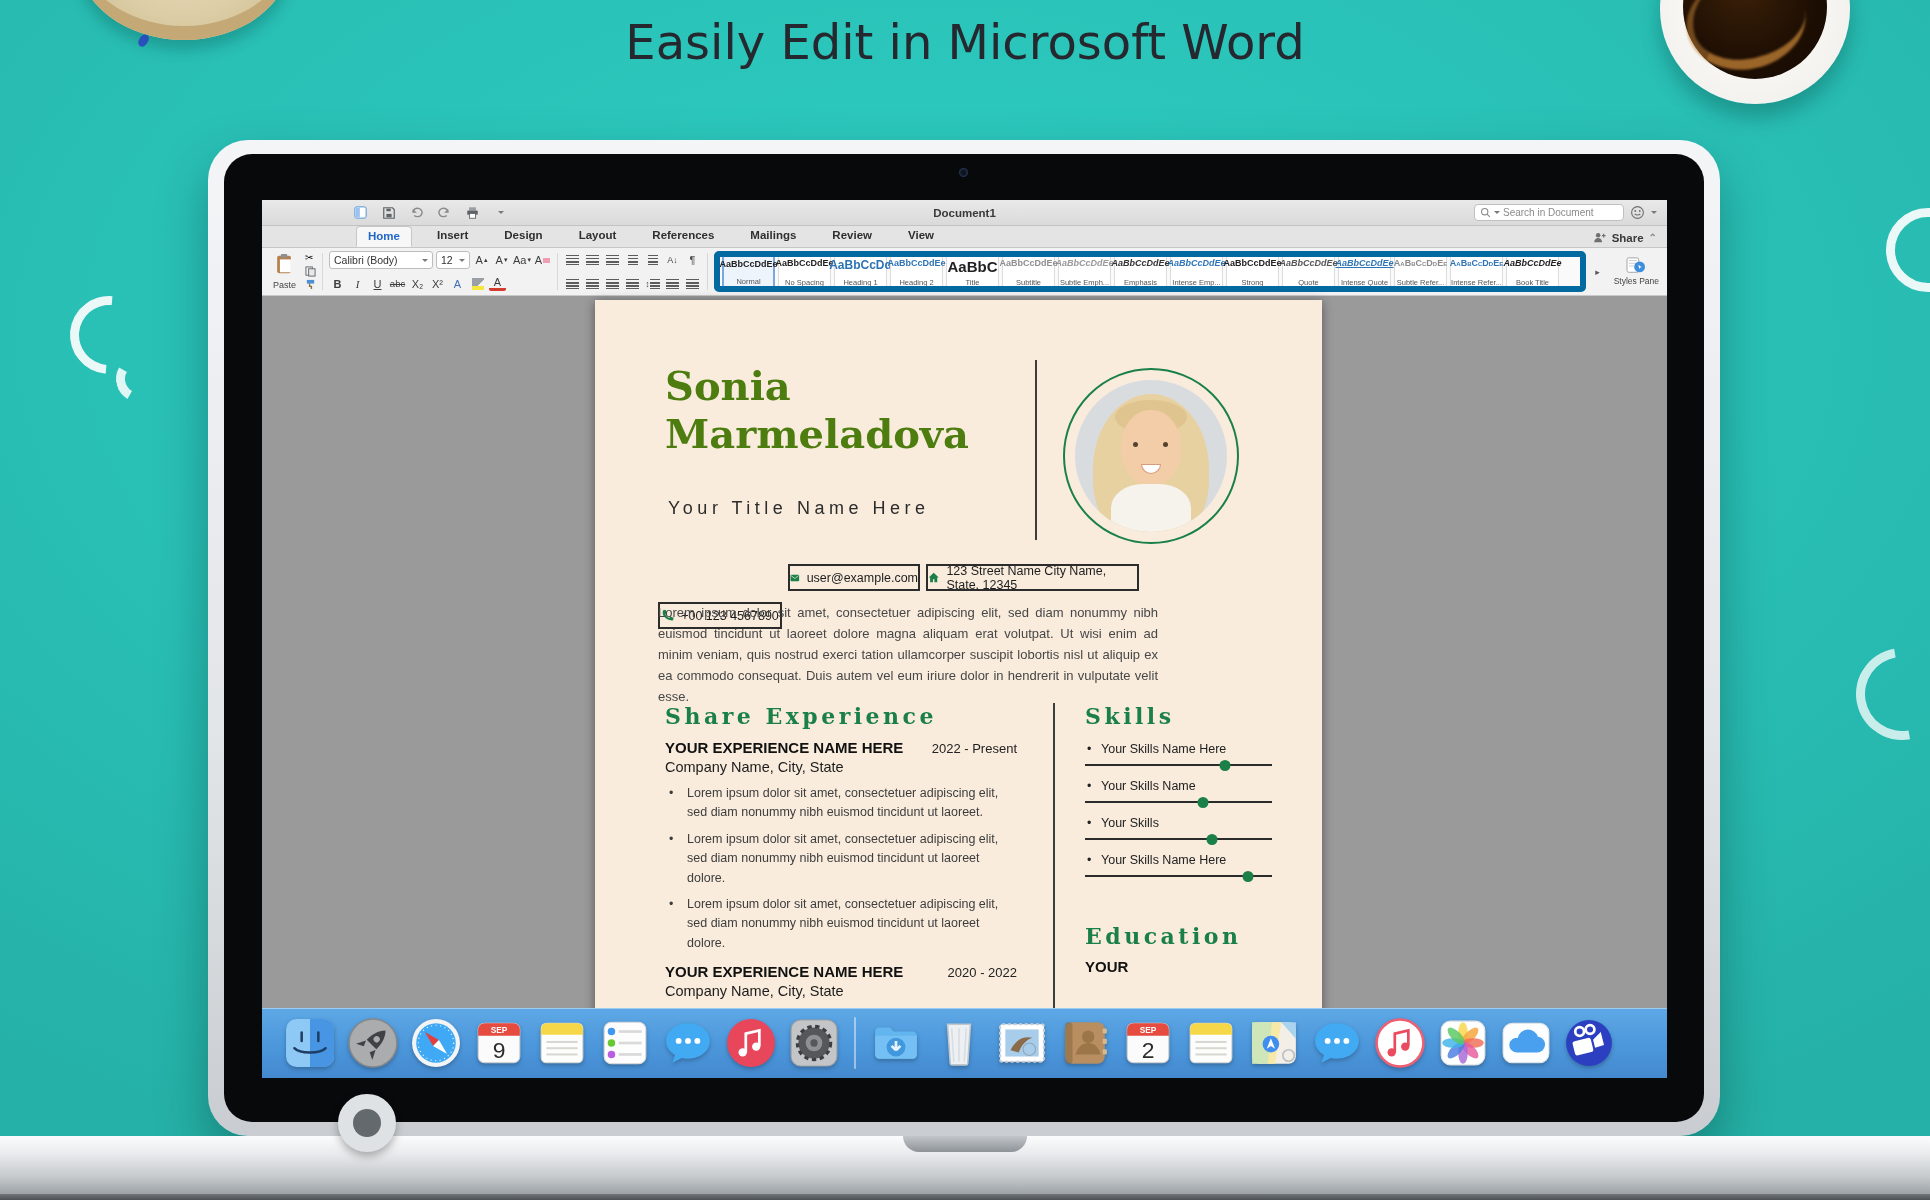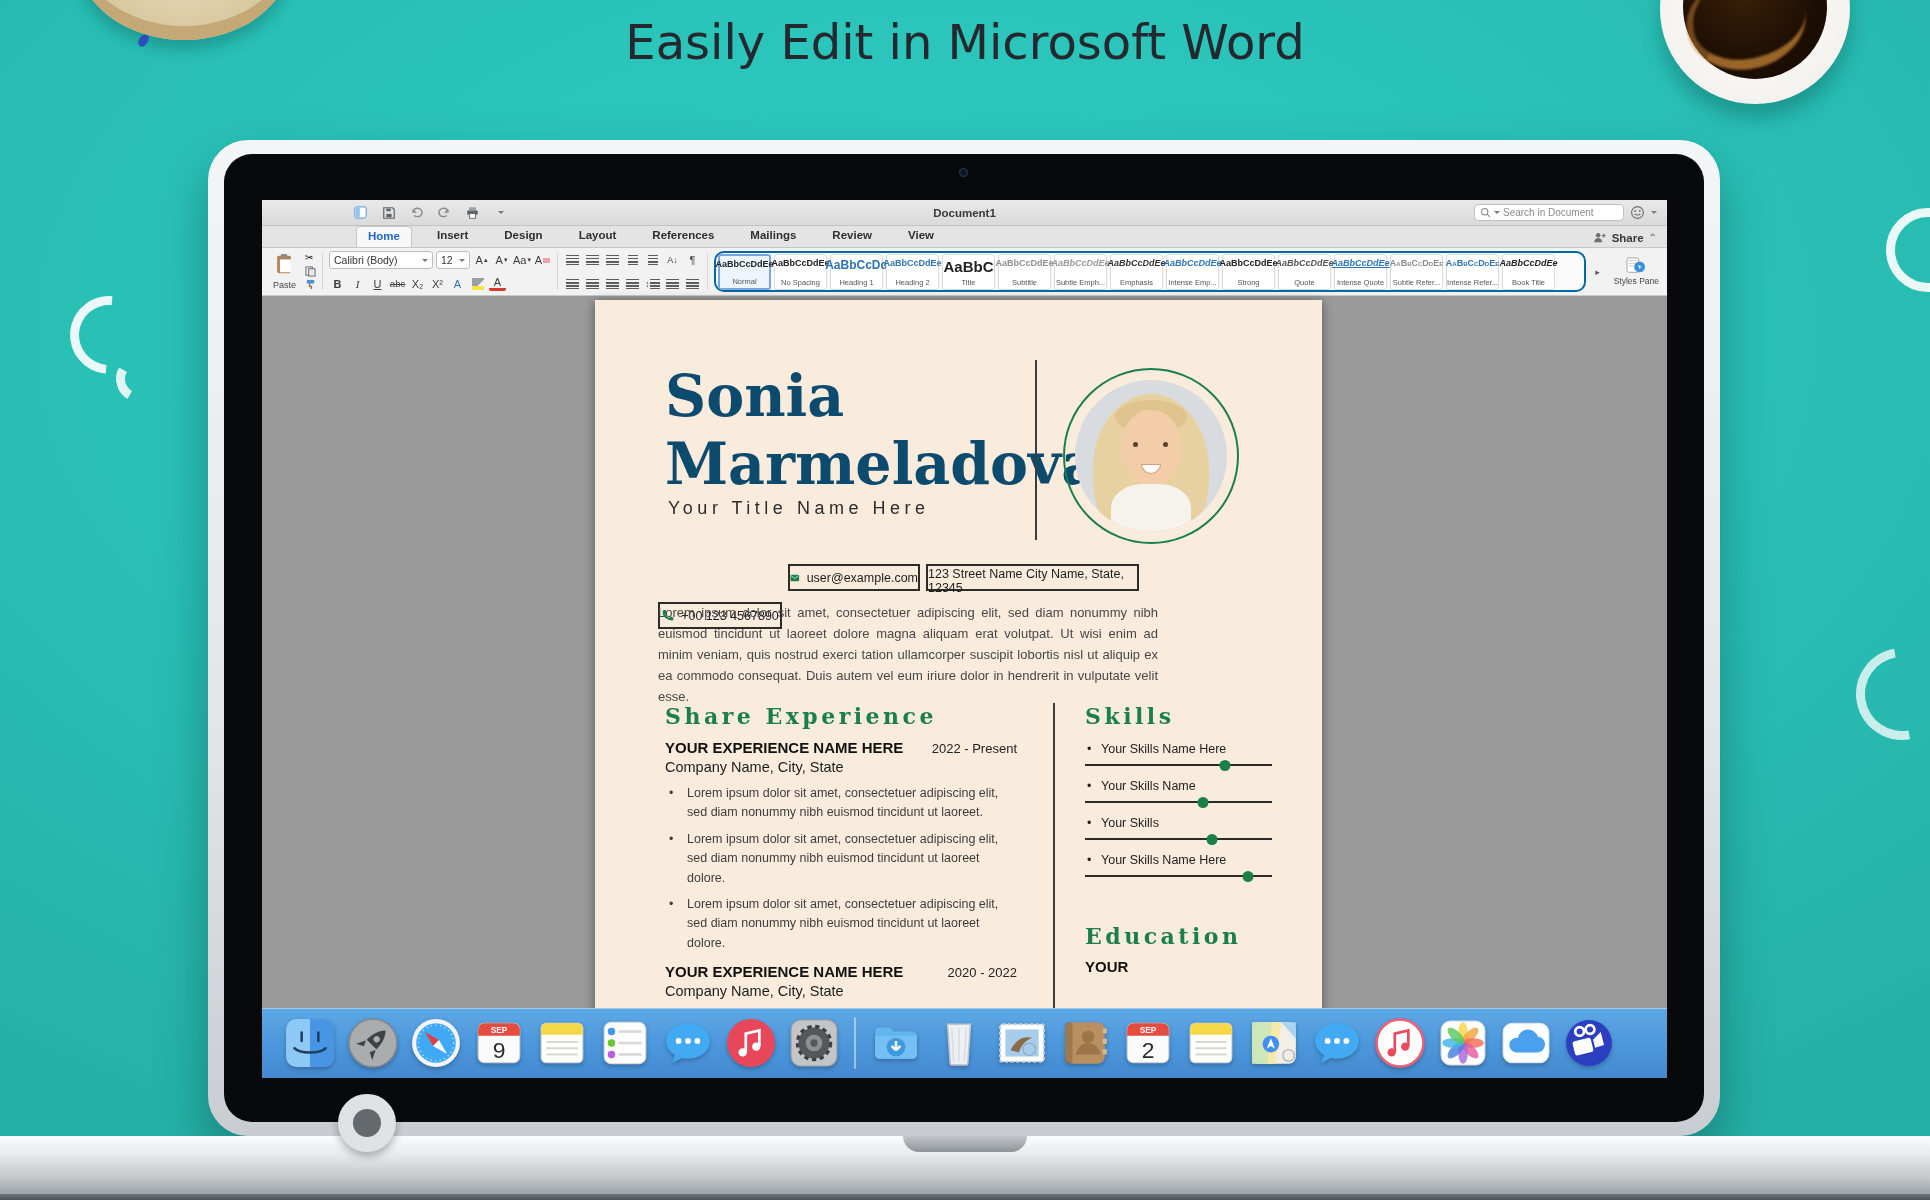--- a/index.html
+++ b/index.html
@@ -94,21 +94,21 @@
   .fbtn.fx{color:#3e6fb5;}
   .fbtn.fc{border-bottom:3px solid #d23b2e;height:15px;}
   .hl-ic{width:12px;height:12px;background:linear-gradient(135deg,#9aa0a6 55%,transparent 55%);position:relative;}
   .hl-ic::after{content:"";position:absolute;left:0;bottom:0;width:100%;height:4px;background:#f7e73c;}
   .erase-ic{display:inline-block;width:7px;height:5px;background:#ef9db0;margin-left:1px;}
   .li{width:13px;height:10px;background:repeating-linear-gradient(to bottom,#5c5c5c 0 1.4px,transparent 1.4px 3.1px);}
   .li.short{width:10px;}
   .pg-glyph{font-size:11px;color:#4a4a4a;}
 
   .styles-gallery{flex:1;display:flex;align-items:center;gap:3px;background:#fafafa;
-    border:2px solid #0369a1;border-radius:10px;padding:2px;overflow:hidden;}
+    border:6px solid #0369a1;border-radius:5px;padding:2px;overflow:hidden;}
   .scard{width:53px;height:36px;background:#fff;border:1px solid #dcdcdc;border-radius:3px;
     display:flex;flex-direction:column;align-items:center;justify-content:space-between;padding:3px 1px 2px;flex:0 0 auto;}
   .scard.selected{border:2px solid #7aa7e0;background:#eef4fc;}
   .scard .samp{font-size:9px;font-weight:600;color:#222;white-space:nowrap;}
   .scard .lbl{font-size:7.5px;color:#555;white-space:nowrap;}
   .sc-h1{color:#2e74b5 !important;font-size:12px !important;}
   .sc-h2{color:#2e74b5 !important;}
   .sc-title{font-size:15px !important;font-weight:600 !important;}
   .sc-subtitle{color:#8f8f8f !important;}
   .sc-subtle-em{color:#999 !important;font-style:italic;}
@@ -121,38 +121,38 @@
   .sc-intense-ref{font-variant:small-caps;color:#2e74b5 !important;}
   .sc-book{font-weight:700;font-style:italic;}
   .gal-more{width:12px;display:flex;align-items:center;justify-content:center;font-size:9px;color:#555;}
   .styles-pane{display:flex;flex-direction:column;align-items:center;justify-content:center;gap:2px;padding:0 4px;}
   .styles-pane span{font-size:8.5px;color:#444;text-align:center;line-height:1.1;}
 
   
   .page{position:absolute;left:333px;top:100px;width:727px;height:790px;background:#f9ecdd;
     box-shadow:0 2px 10px rgba(0,0,0,.45);}
   .res-name{position:absolute;left:70px;top:62px;font-family:"DejaVu Serif",serif;font-weight:700;
-    font-size:57px;line-height:1.2;color:#0c4a6e;}
+    font-size:40px;line-height:1.2;color:#4d7c0f;}
   .res-title{position:absolute;left:73px;top:198px;font-size:18px;letter-spacing:4.5px;color:#2c2c2c;}
   .name-divider{position:absolute;left:440px;top:60px;width:2px;height:180px;background:#3d3d3d;}
   .photo-ring{position:absolute;left:468px;top:68px;width:176px;height:176px;border-radius:50%;
     border:2px solid #1b8048;display:flex;align-items:center;justify-content:center;}
   .photo{width:152px;height:152px;border-radius:50%;background:#d9dcdf;position:relative;overflow:hidden;}
   .av-hair{position:absolute;left:18px;top:14px;width:116px;height:150px;border-radius:50% 50% 42% 42%;background:#e7d1a0;}
   .av-face{position:absolute;left:46px;top:30px;width:60px;height:76px;border-radius:48%;background:#f3cda8;}
   .av-fringe{position:absolute;left:40px;top:20px;width:72px;height:34px;border-radius:50%;background:#e0c48f;}
   .av-eye{position:absolute;top:62px;width:5px;height:5px;border-radius:50%;background:#54422f;}
   .av-smile{position:absolute;left:66px;top:84px;width:20px;height:10px;border-radius:0 0 20px 20px;background:#fff;
     border:1px solid #d89b7c;}
   .av-body{position:absolute;left:36px;top:104px;width:80px;height:60px;border-radius:40% 40% 0 0;background:#f6f2ec;}
 
   .contact-row{position:absolute;left:63px;top:264px;display:flex;gap:6px;}
   .cbox{height:27px;border:2px solid #2c2c2c;display:flex;align-items:center;justify-content:center;gap:7px;
     font-size:12.5px;color:#1e1e1e;}
-  .cbox.phone{width:124px;margin-top:38px;} .cbox.email{width:132px;} .cbox.addr{width:213px;flex-direction:column;}
+  .cbox.phone{width:124px;margin-top:38px;} .cbox.email{width:132px;} .cbox.addr{width:213px;}
 
   .summary{position:absolute;left:63px;top:302px;width:500px;font-size:13px;line-height:1.62;
     color:#474747;text-align:justify;}
 
   .col-divider{position:absolute;left:458px;top:403px;width:2px;height:387px;background:#3d3d3d;}
   .sec-head{font-family:"DejaVu Serif",serif;font-weight:700;font-size:22px;letter-spacing:3.5px;color:#1b8048;}
   .work-col{position:absolute;left:70px;top:403px;width:352px;}
   .entry{margin-top:10px;}
   .entry .erow{display:flex;justify-content:space-between;align-items:baseline;}
   .entry .etitle{font-size:15px;font-weight:800;color:#111;}

